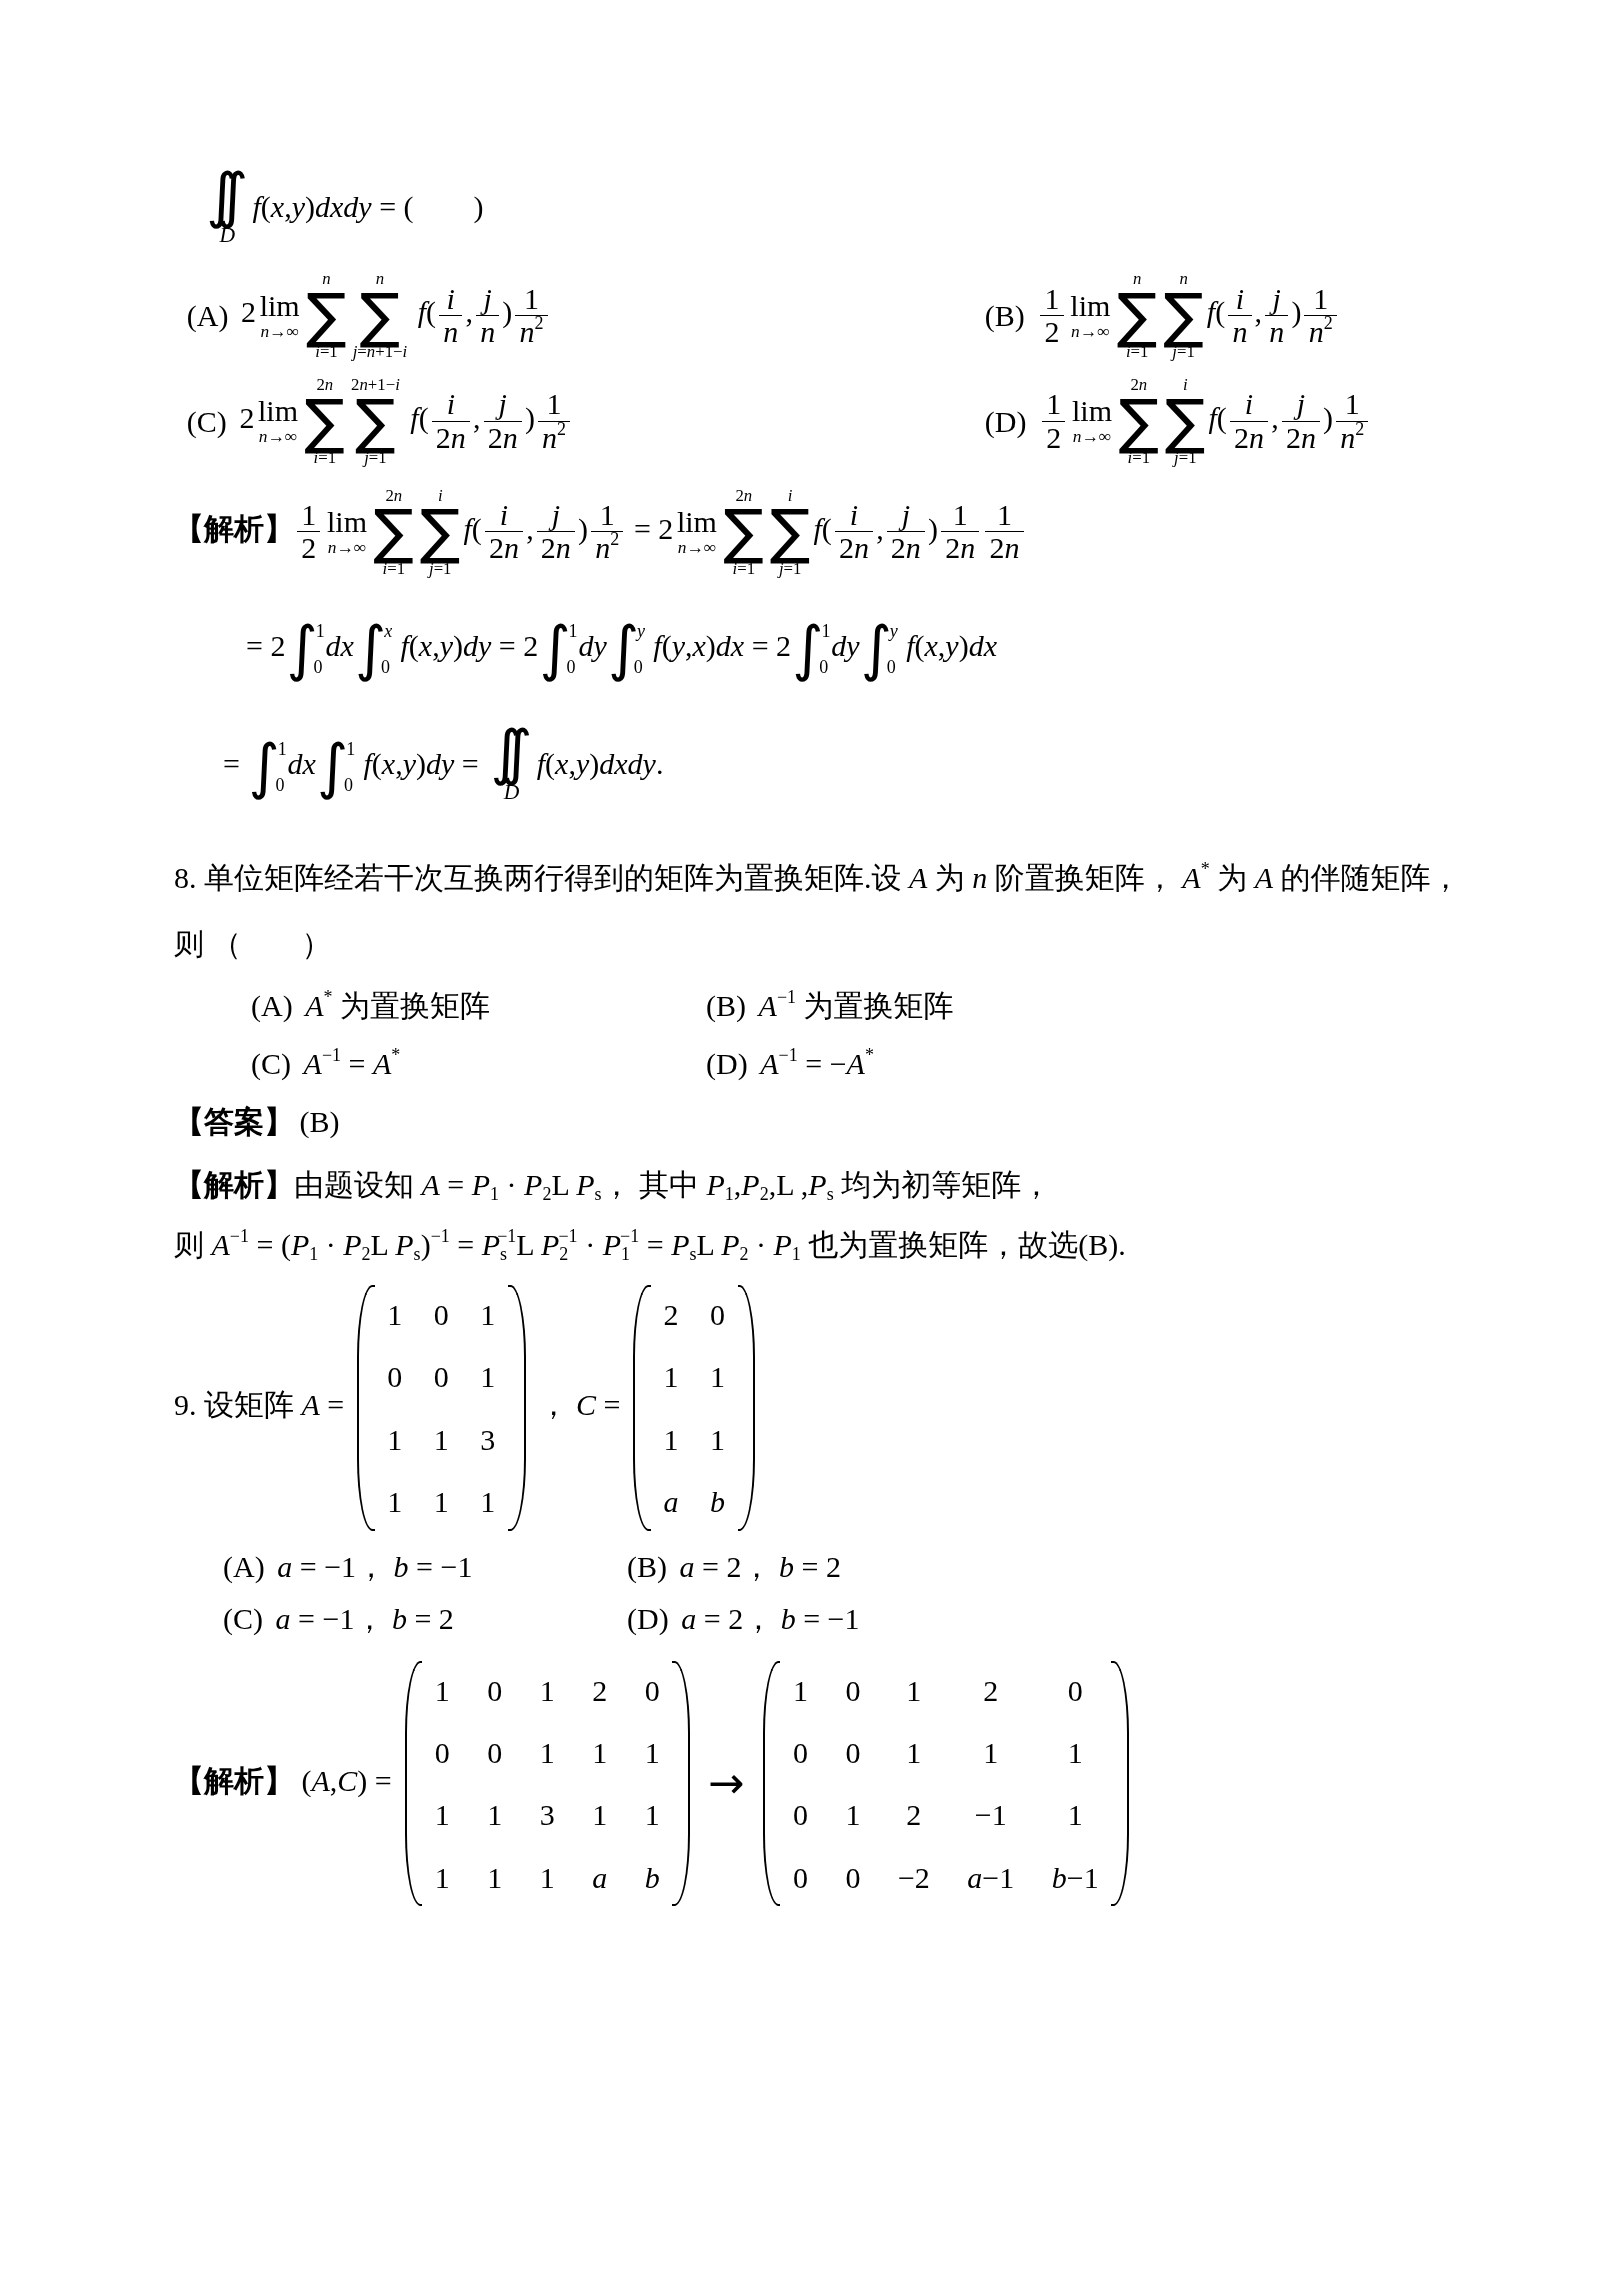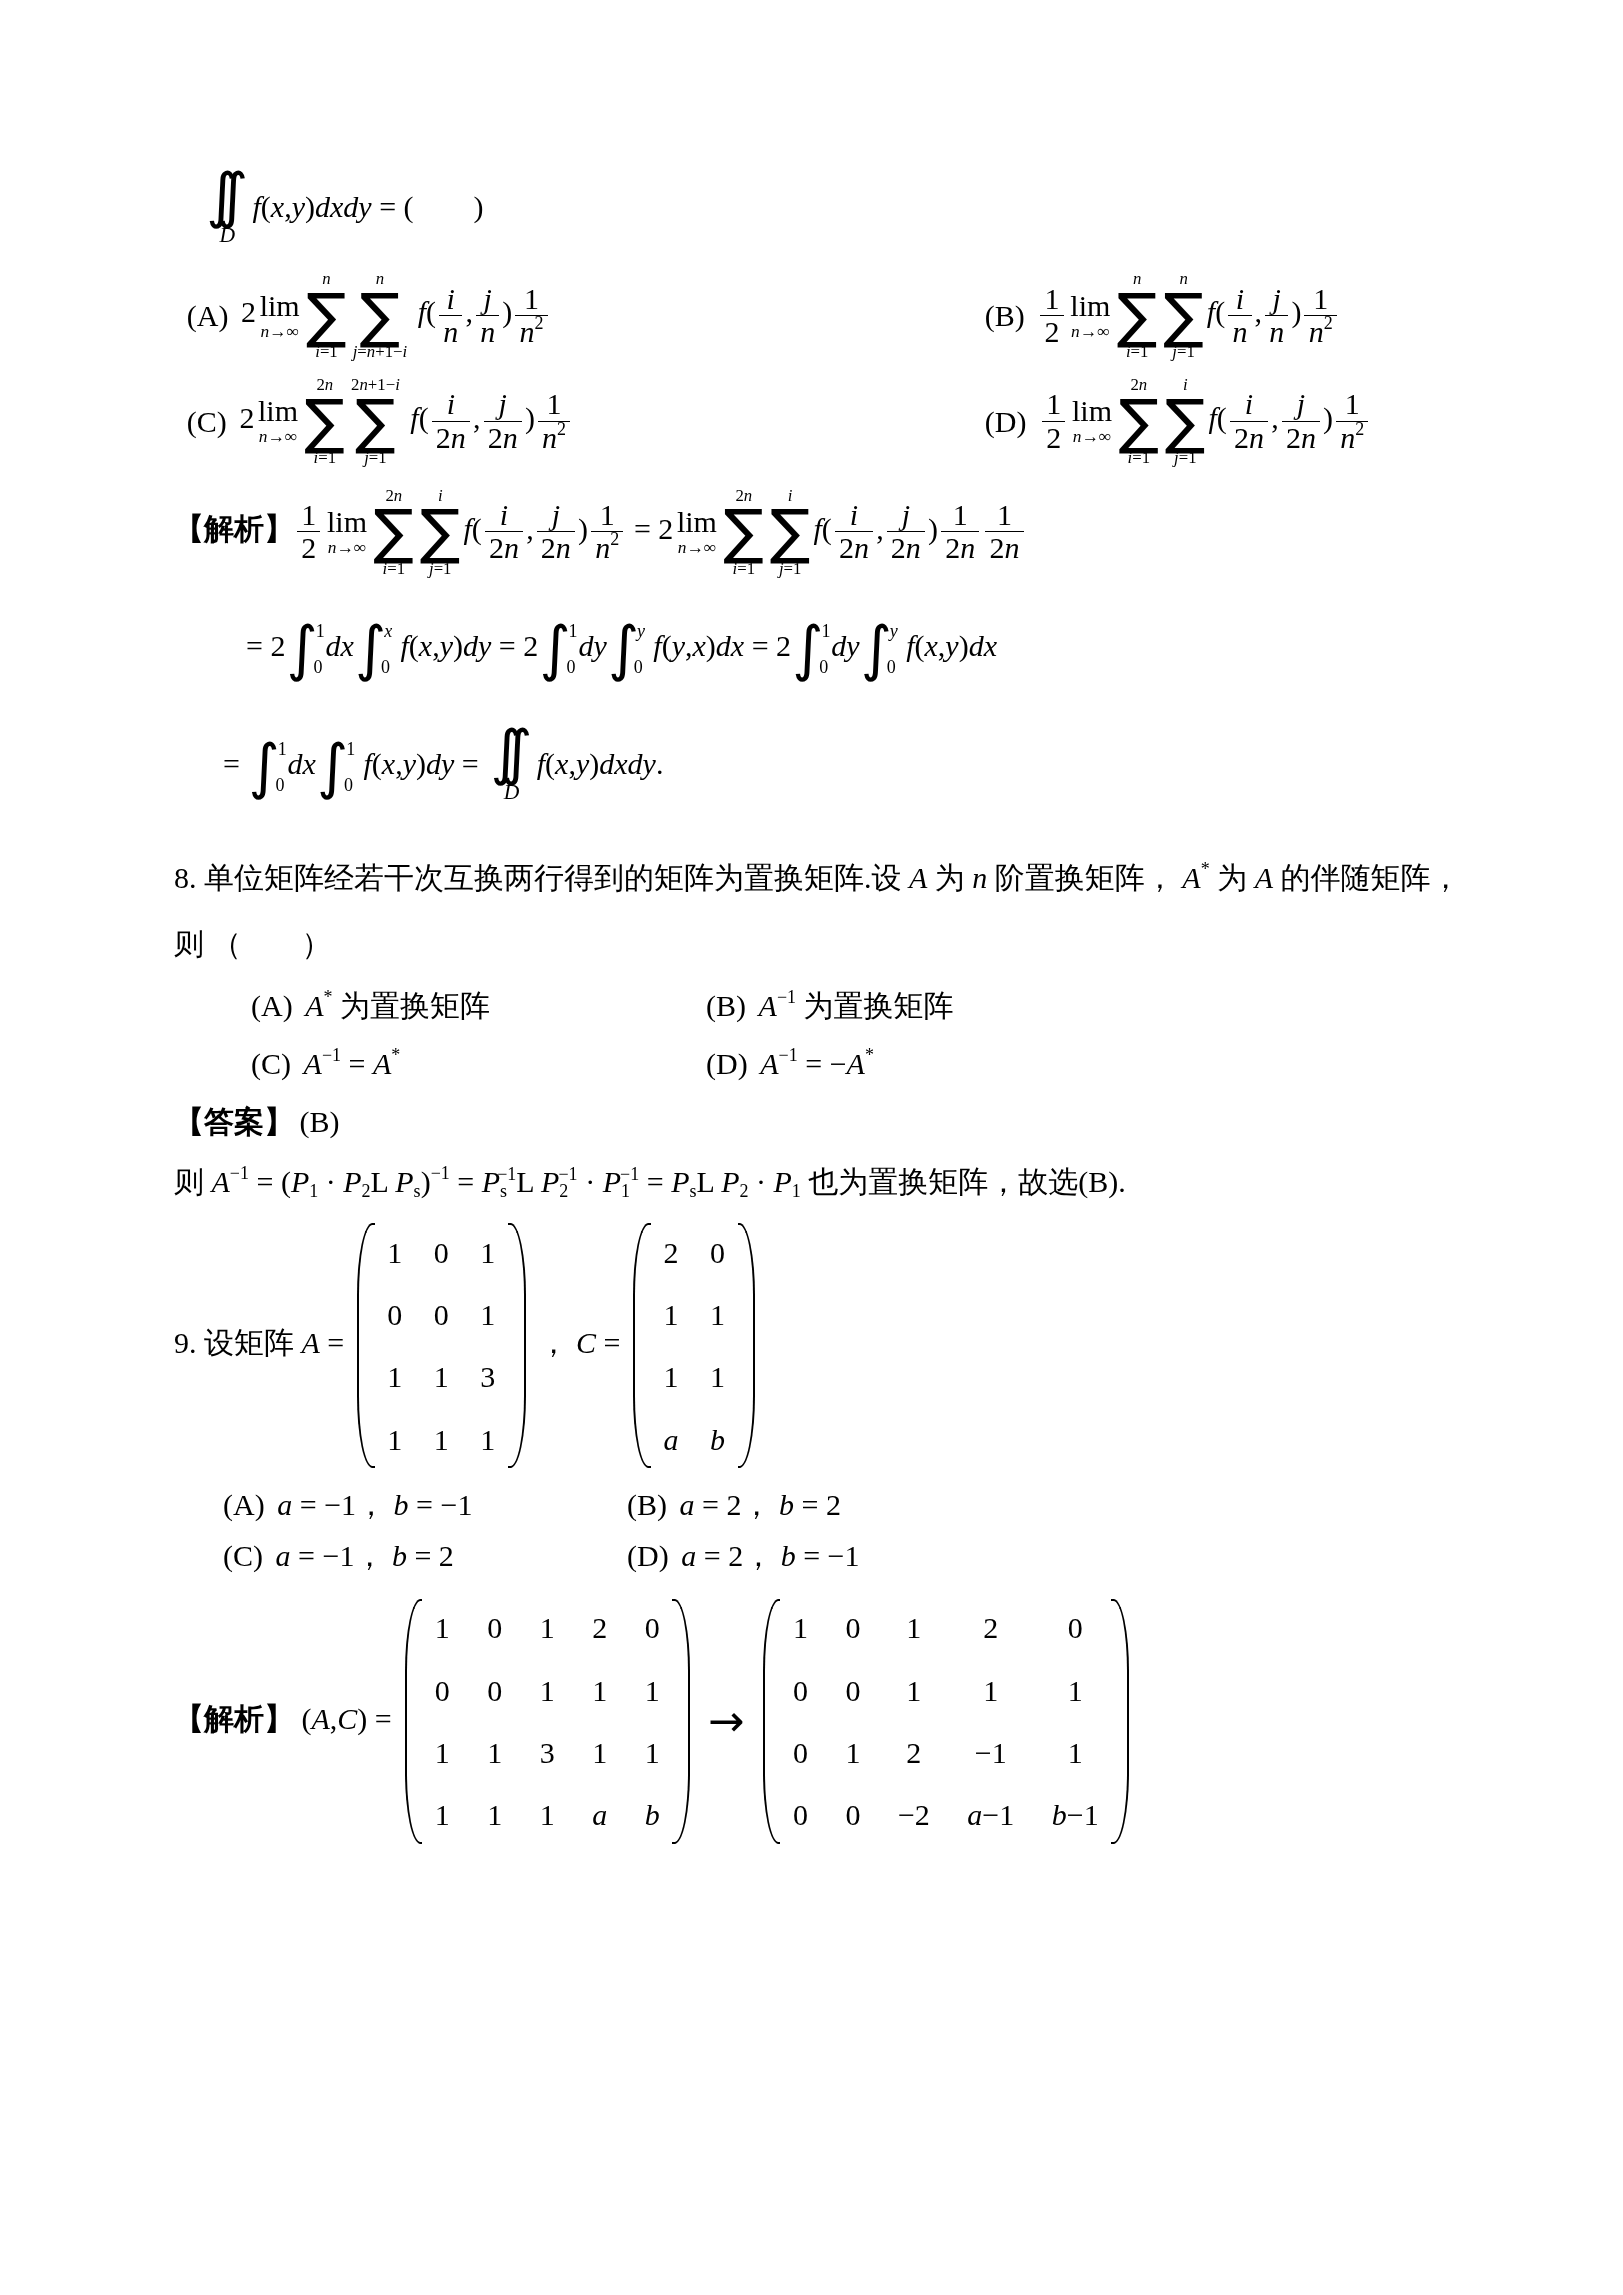--- a/index.html
+++ b/index.html
@@ -219,20 +219,23 @@
       <div class="opt">
         <span class="tag">(D)</span>
         <span><i>A</i><sup>−1</sup> = −<i>A</i><sup>*</sup></span>
       </div>
     </div>
 
     <div class="txt q8-ans">
       <span class="lbl">【答案】</span><span class="ansval">(B)</span>
     </div>
 
+    <div class="fline q8-an1">
+      <span class="lbl">【解析】</span><span>由题设知 <i>A</i> = <i>P</i><sub>1</sub> · <i>P</i><sub>2</sub>L  <i>P</i><sub>s</sub>， 其中 <i>P</i><sub>1</sub>,<i>P</i><sub>2</sub>,L ,<i>P</i><sub>s</sub> 均为初等矩阵，</span>
+    </div>
     <div class="fline q8-an2">则 <i>A</i><sup>−1</sup> = (<i>P</i><sub>1</sub> · <i>P</i><sub>2</sub>L  <i>P</i><sub>s</sub>)<sup>−1</sup> = <i>P</i><sub>s</sub><sup class="ss">−1</sup>L  <i>P</i><sub>2</sub><sup class="ss">−1</sup> · <i>P</i><sub>1</sub><sup class="ss">−1</sup> = <i>P</i><sub>s</sub>L  <i>P</i><sub>2</sub> · <i>P</i><sub>1</sub> 也为置换矩阵，故选(B).</div>
   </section>
 
   <section>
     <div class="fline q9-stem">
       <span>9. 设矩阵 <i>A</i> =</span>
       <span class="mx">
           <span class="mxp mxpl"></span>
           <span class="mxg" style="grid-template-columns: repeat(3, auto);">
             <span class="mxc">1</span>

